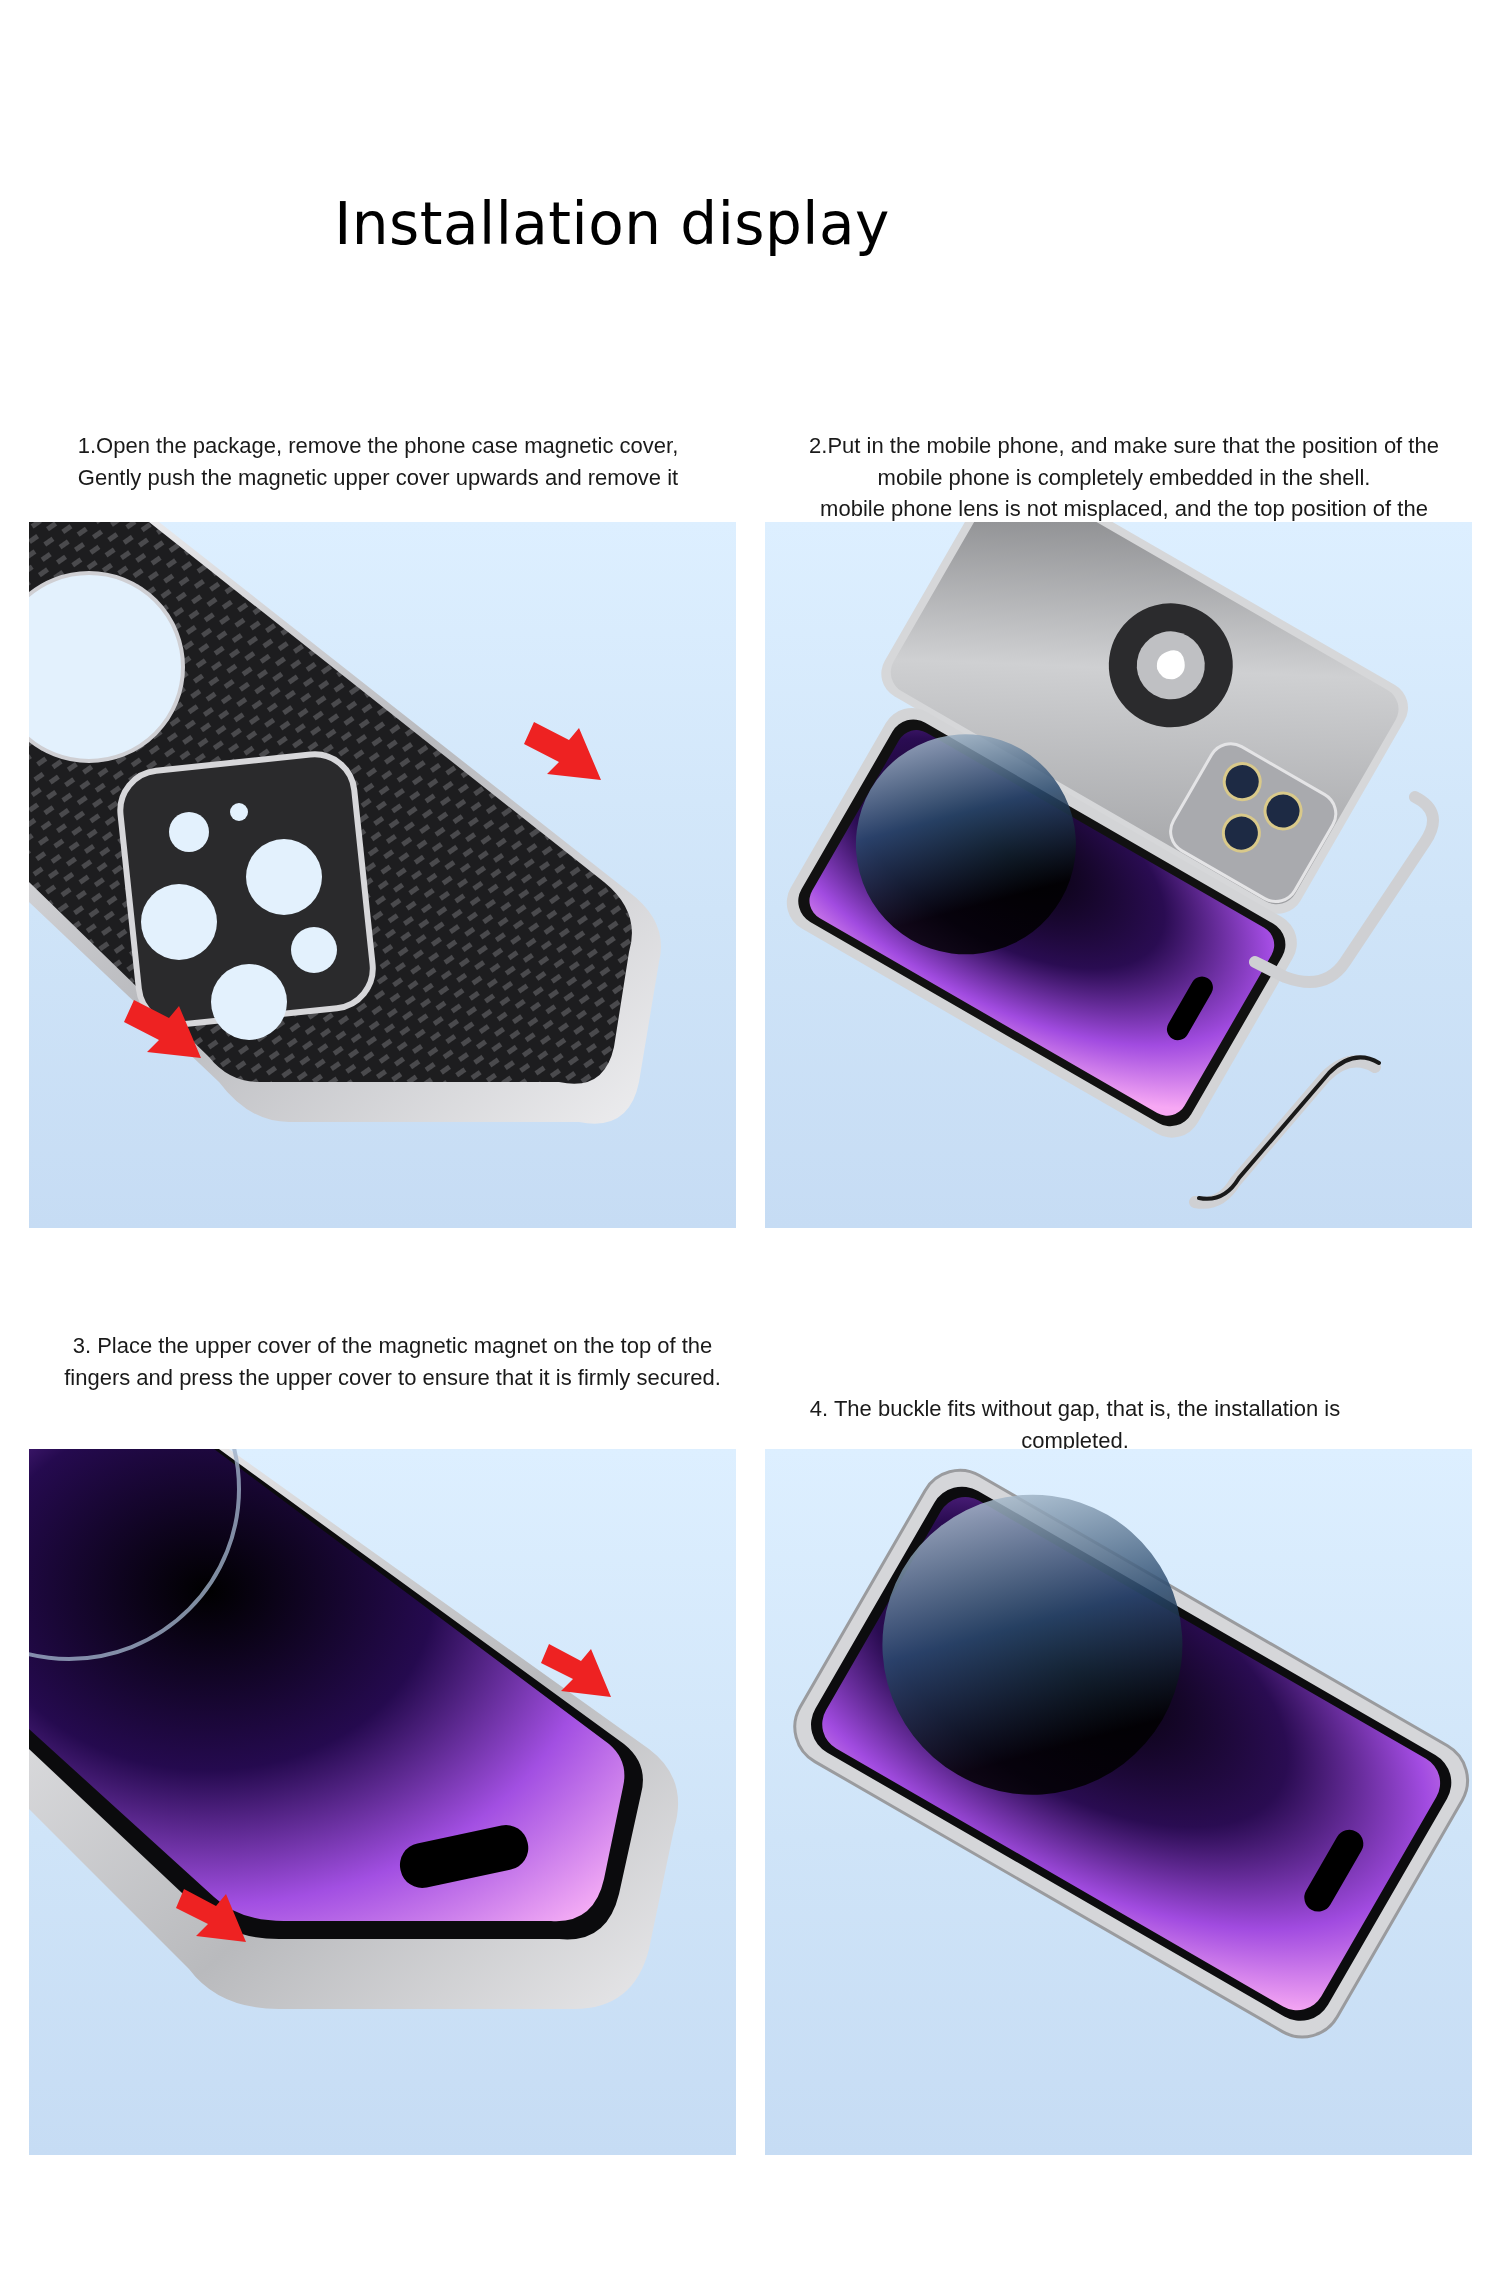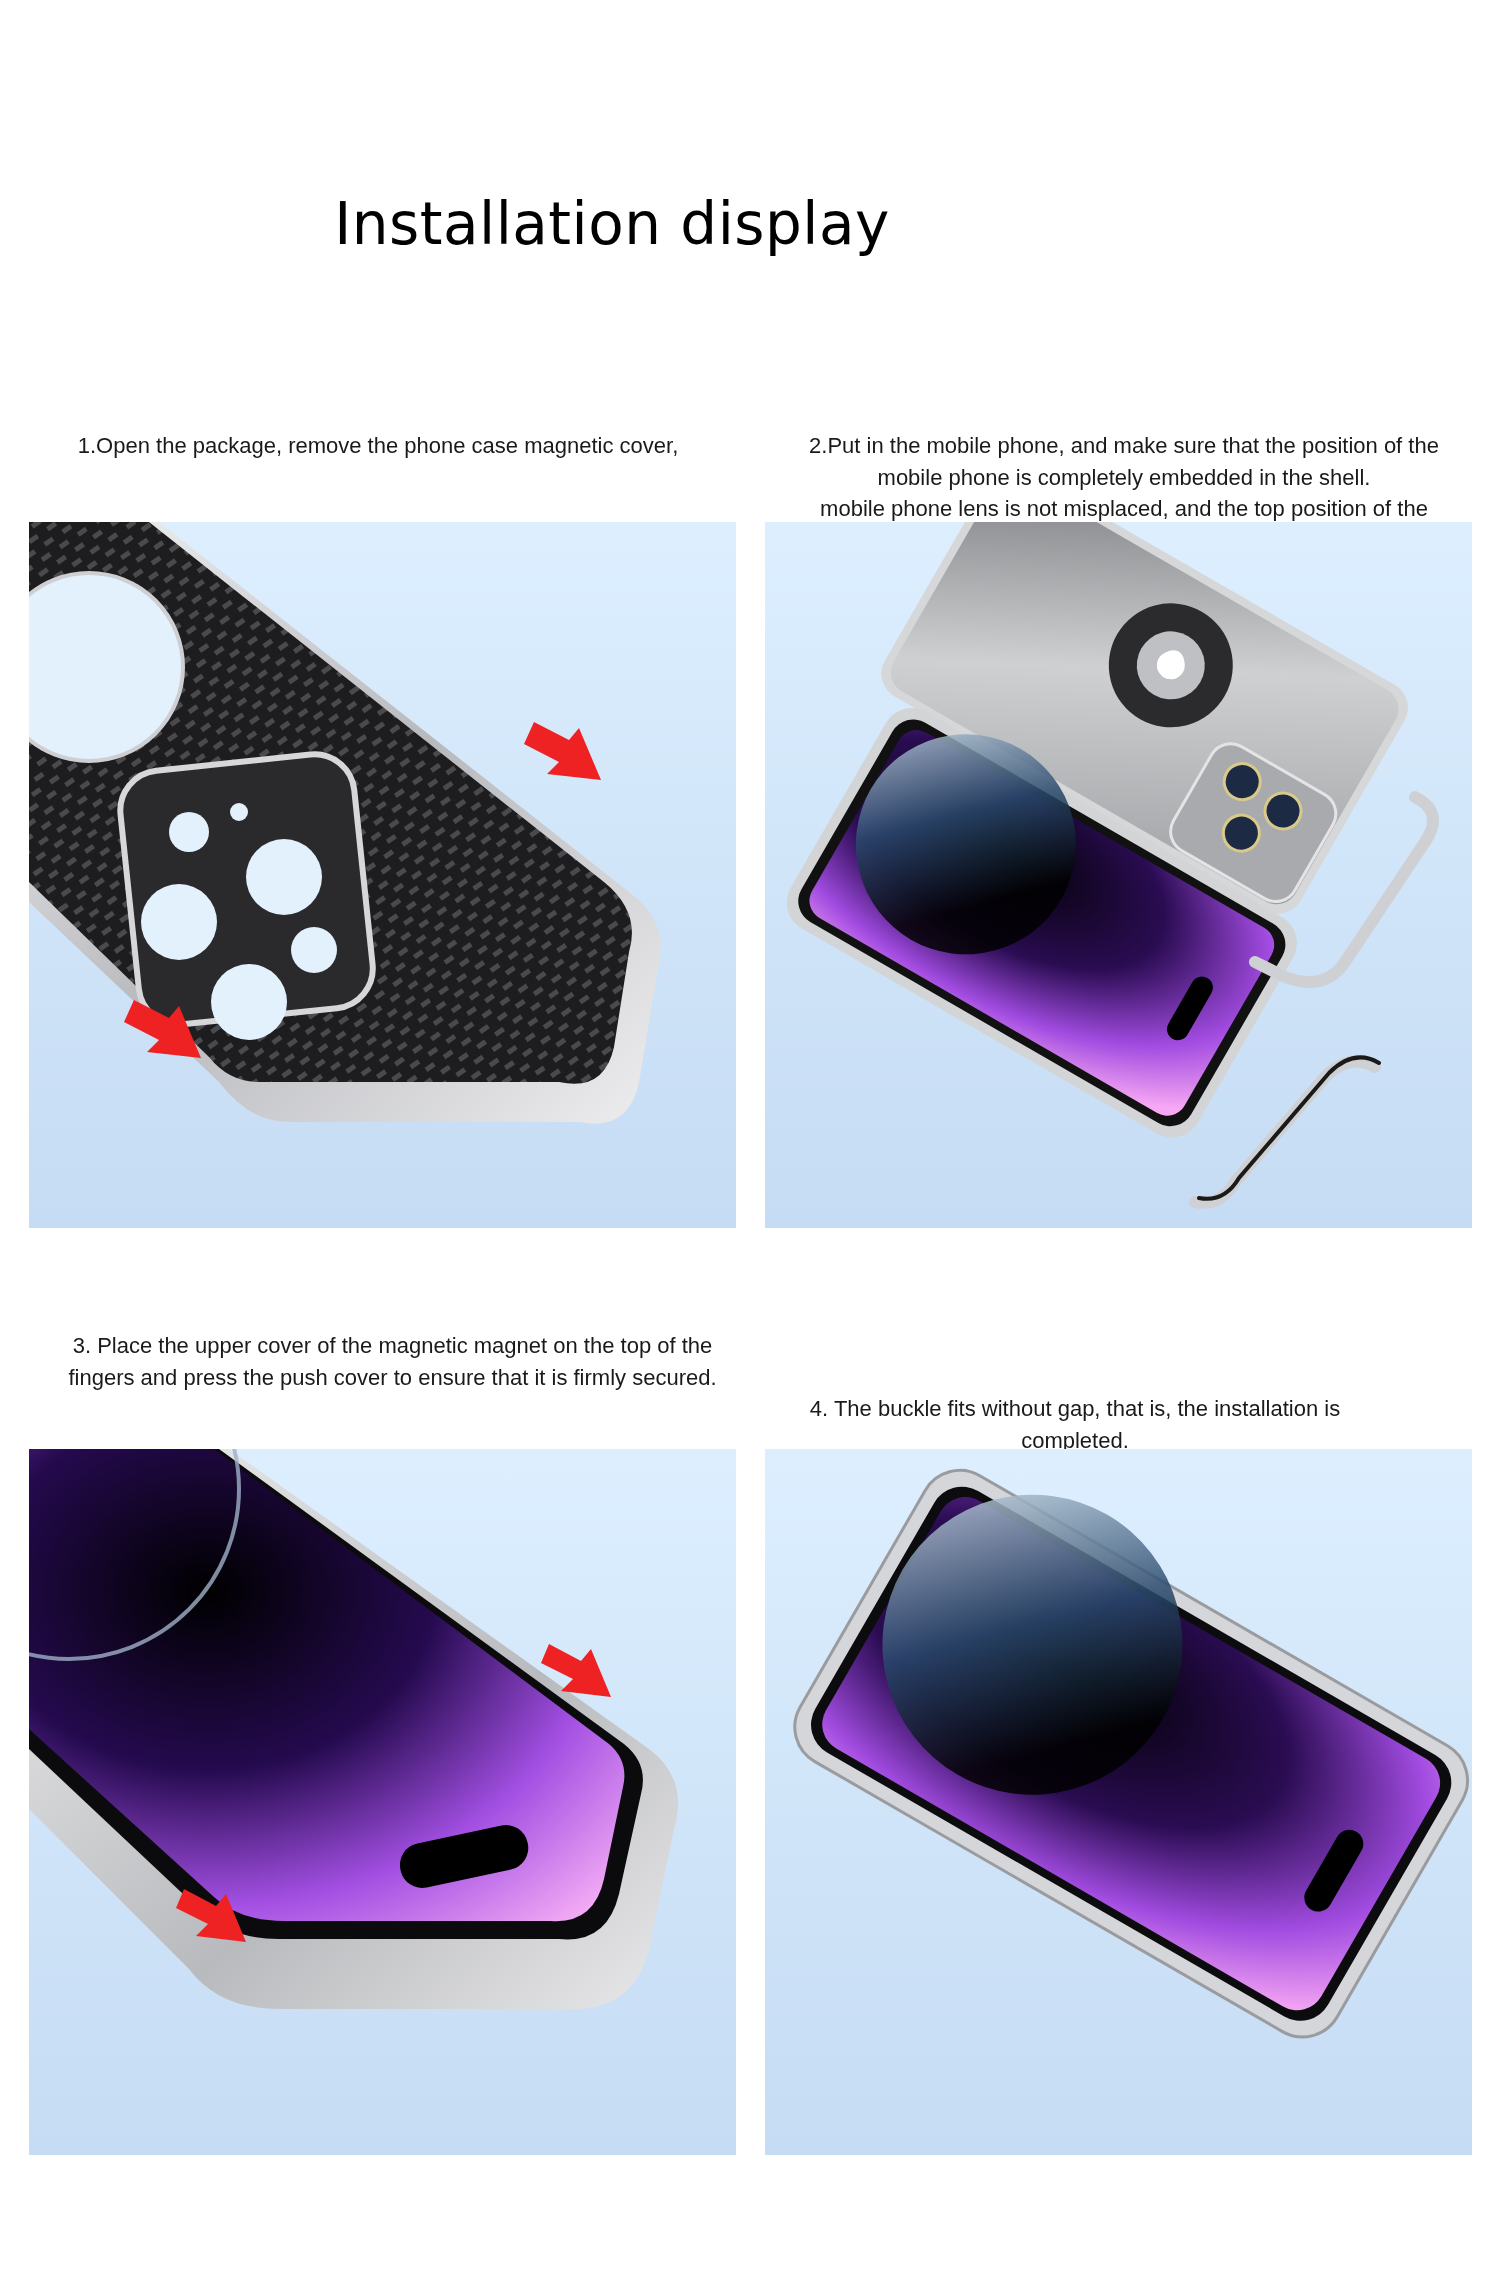--- a/index.html
+++ b/index.html
@@ -33,20 +33,21 @@
   .p4 { left: 765px; top: 1449px; }
   .panel svg { width: 100%; height: 100%; display: block; }
 </style>
 </head>
 <body>
 
 <h1 class="title">Installation display</h1>
 
 <div class="caption cap1">
   <span>1.Open the package, remove the phone case magnetic cover,</span>
+  <span>Gently push the magnetic upper cover upwards and remove it</span>
 </div>
 
 <div class="caption cap2">
   <span>2.Put in the mobile phone, and make sure that the position of the</span>
   <span>mobile phone is completely embedded in the shell.</span>
   <span>mobile phone lens is not misplaced, and the top position of the</span>
 </div>
 
 <div class="panel p1">
   <svg viewBox="0 0 707 706">
@@ -127,21 +128,21 @@
     </g>
 
     <path d="M650 275 Q680 290 660 320 L580 440 Q560 470 520 455 L490 440" fill="none" stroke="#cfd0d3" stroke-width="12" stroke-linecap="round"></path>
     <path d="M610 545 Q585 530 560 555 L470 660 Q455 685 430 680" fill="none" stroke="#cfd0d3" stroke-width="12" stroke-linecap="round"></path>
     <path d="M610 545 Q585 530 560 555 L470 660 Q455 685 430 680" fill="none" stroke="#1a1a1a" stroke-width="4" stroke-linecap="round" transform="translate(4 -4)"></path>
   </svg>
 </div>
 
 <div class="caption cap3">
   <span>3.  Place the upper cover of the magnetic magnet on the top of the</span>
-  <span>fingers and press the push cover to ensure that it is firmly secured.</span>
+  <span>fingers and press the upper cover to ensure that it is firmly secured.</span>
 </div>
 
 <div class="caption cap4">
   <span>4. The buckle fits without gap, that is, the installation is</span>
   <span>completed.</span>
 </div>
 
 <div class="panel p3">
   <svg viewBox="0 0 707 706">
     <defs>

